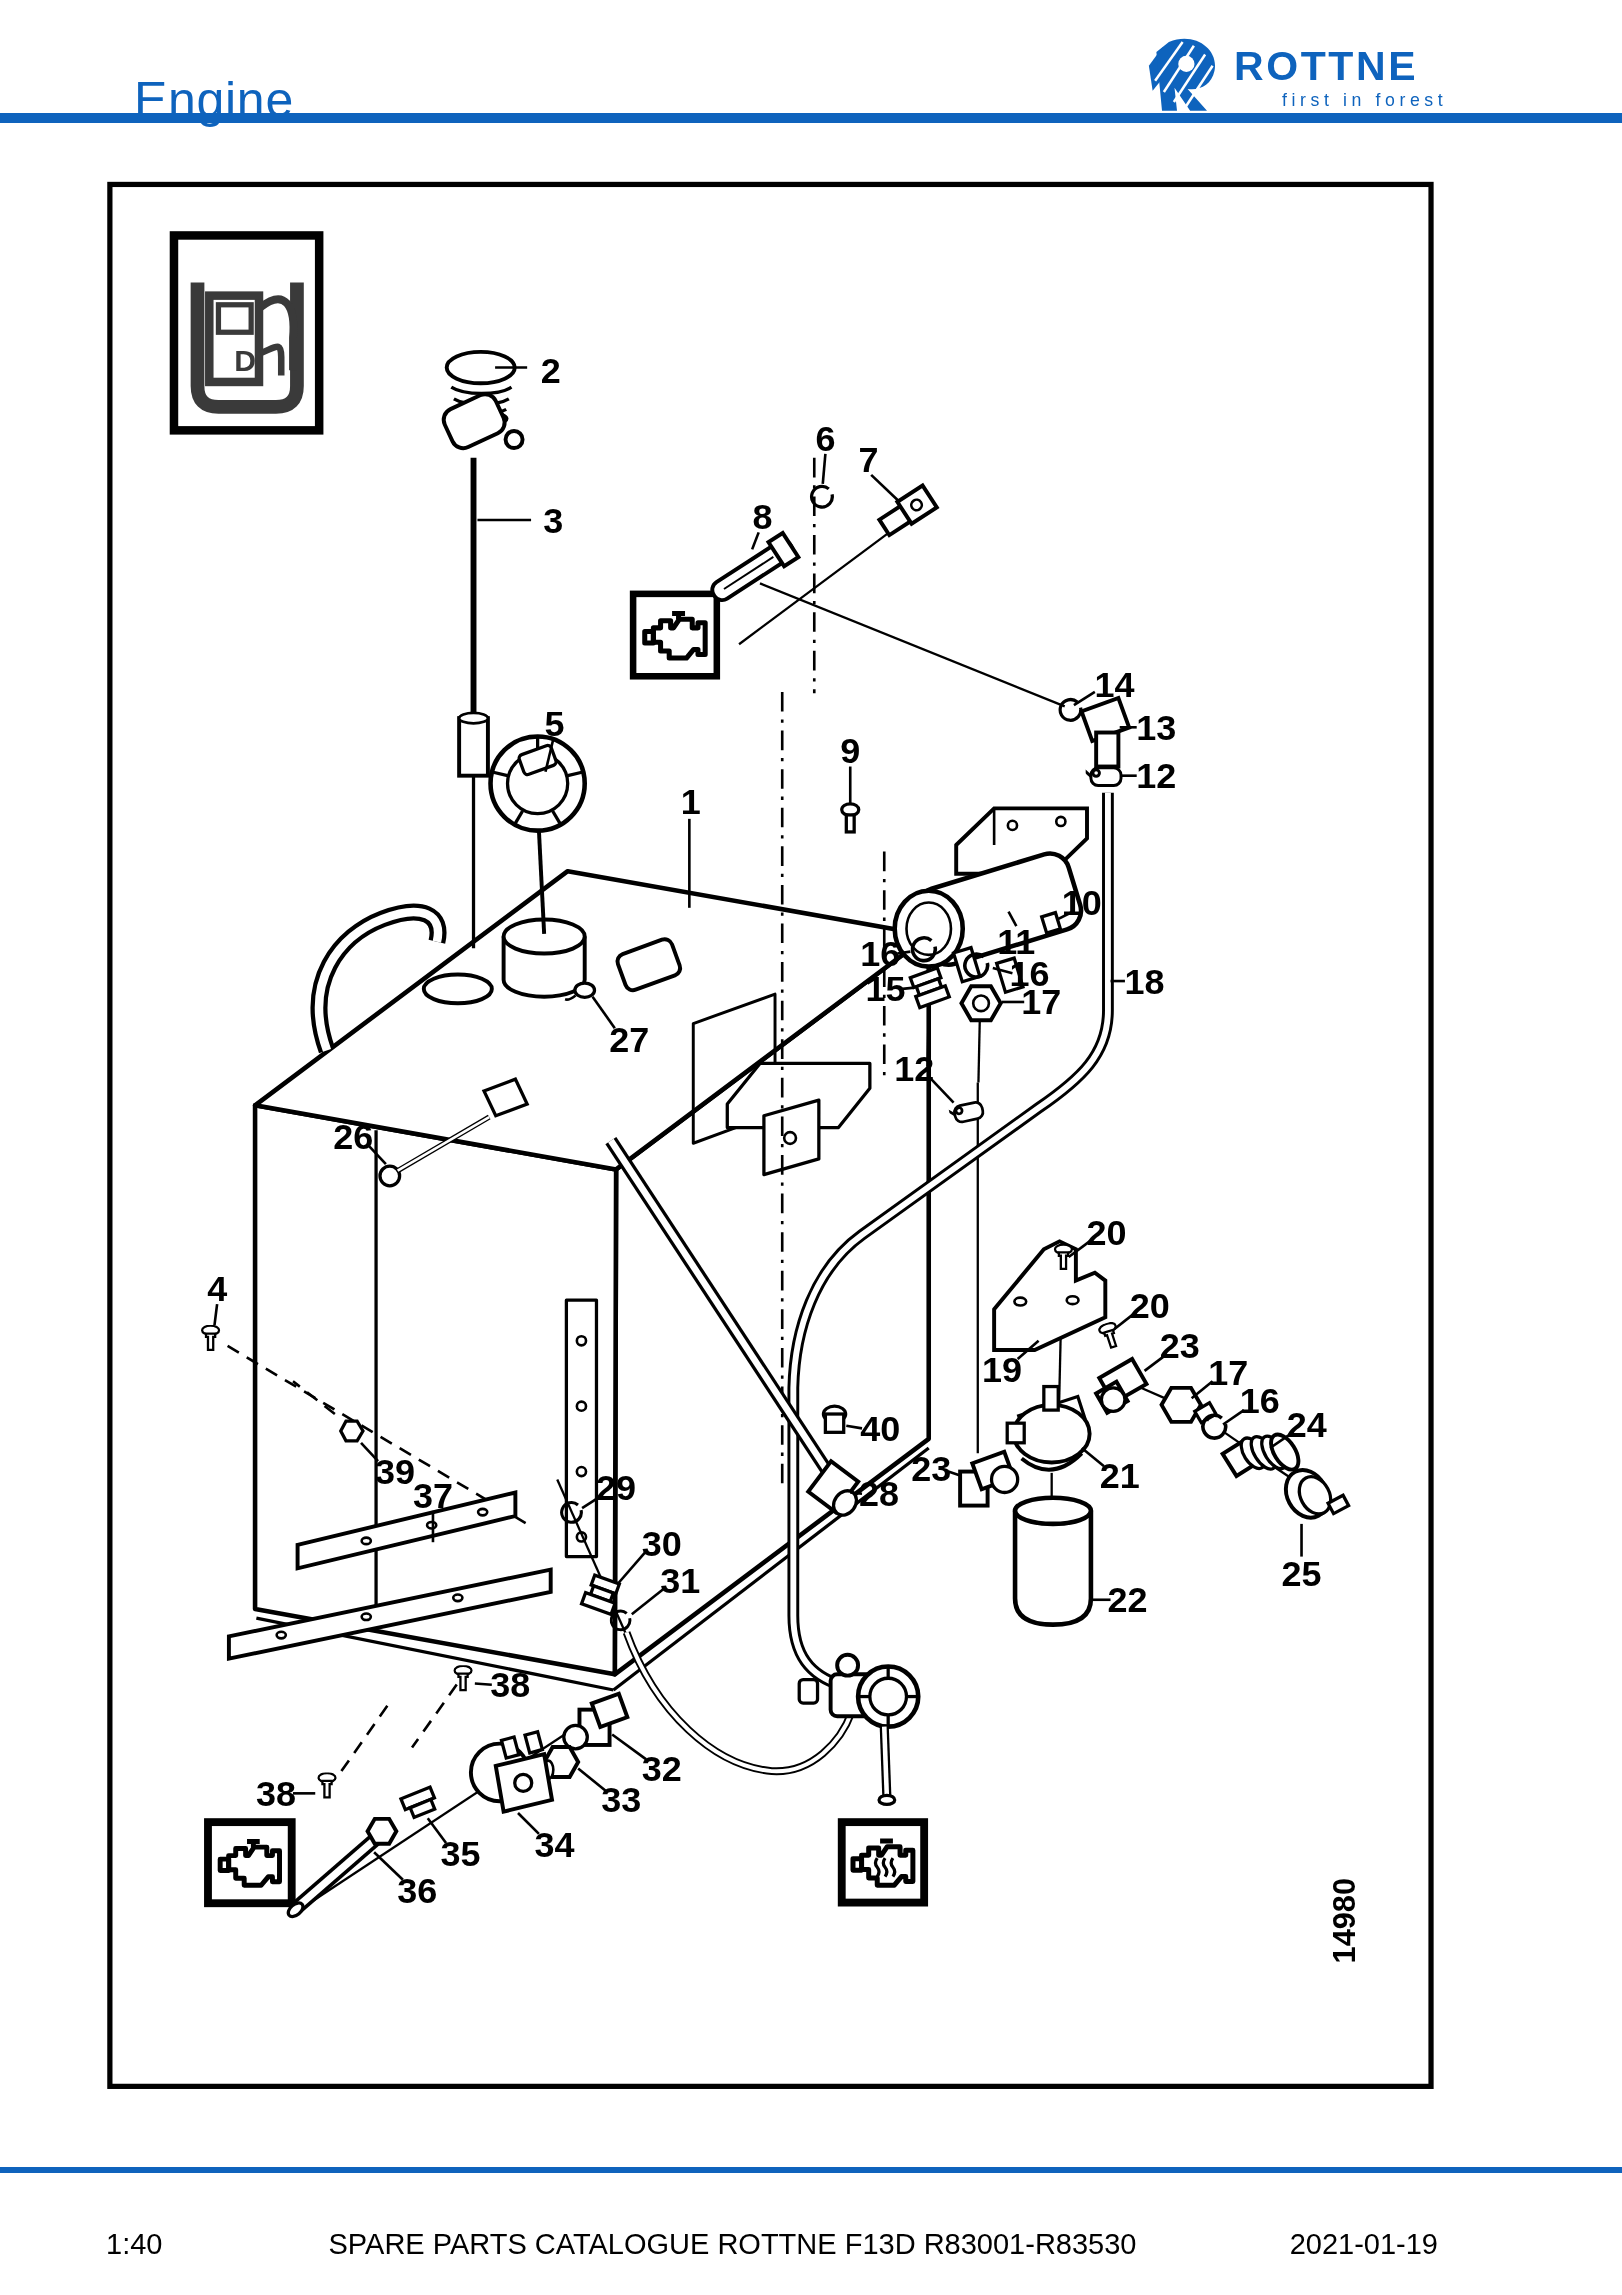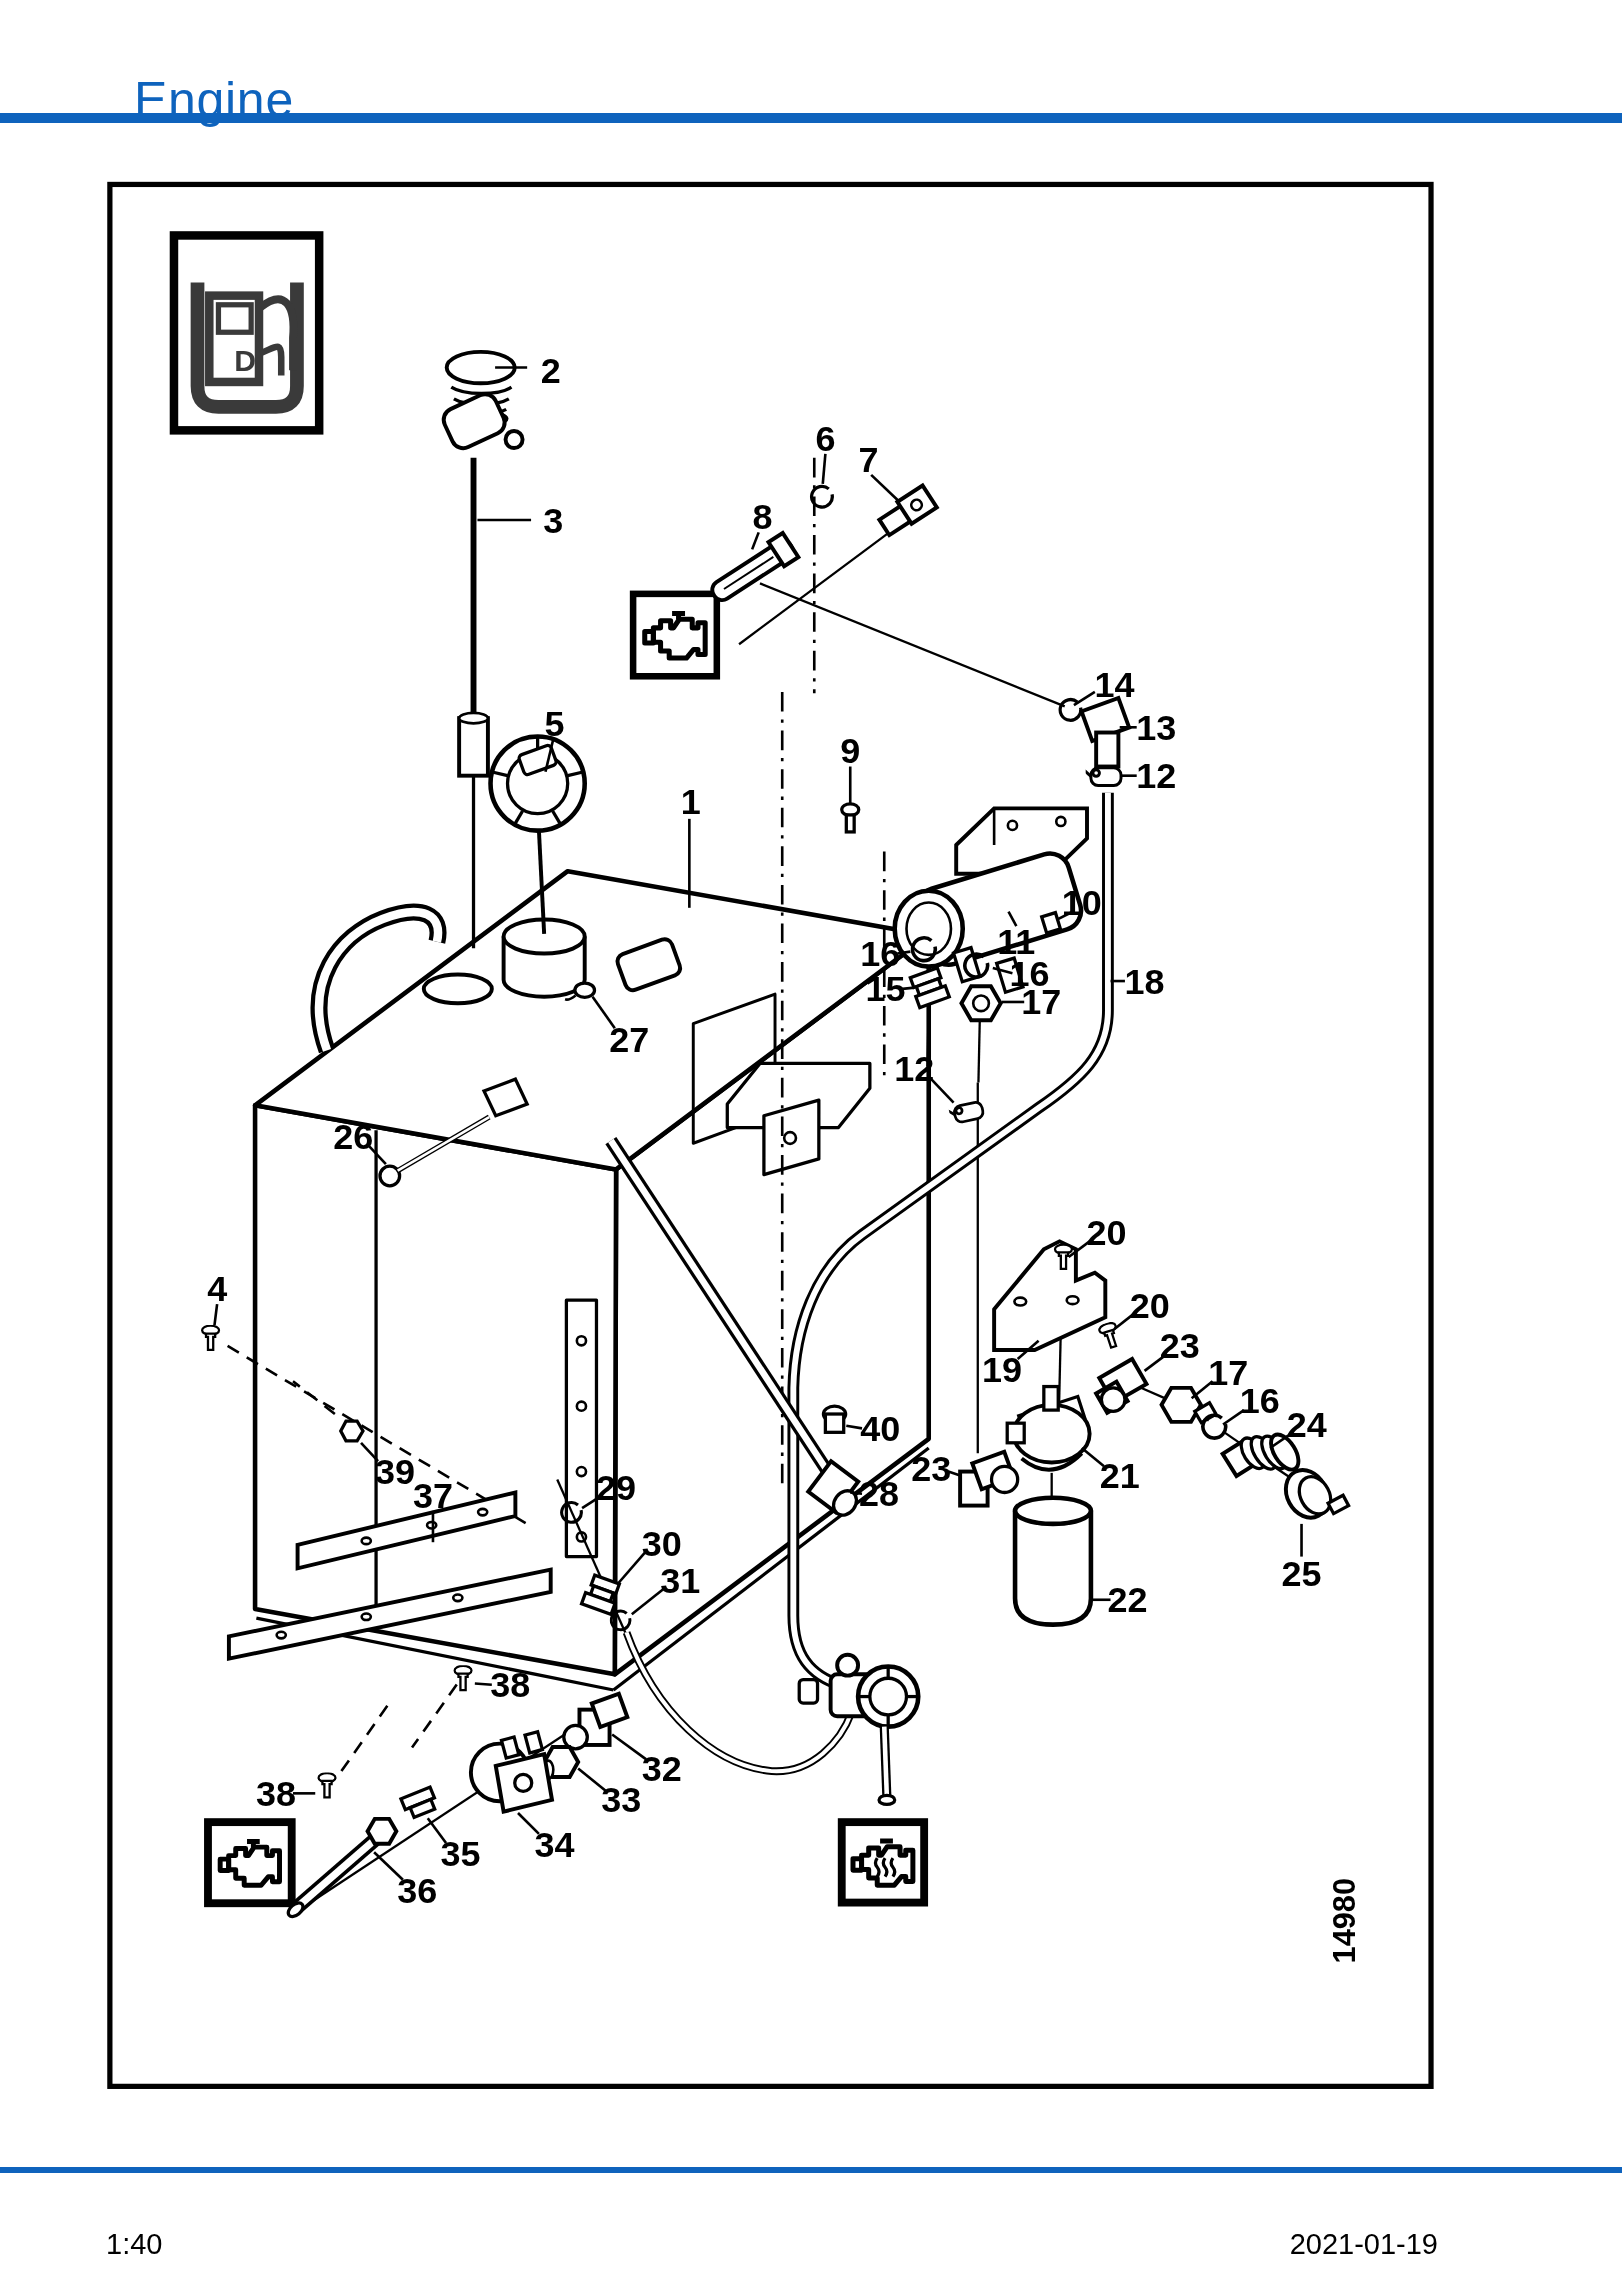--- a/index.html
+++ b/index.html
@@ -40,20 +40,37 @@
   }
 </style>
 </head>
 <body>
 
 <div class="page">
 
   <h1 class="page-title">Engine</h1>
   <div class="top-rule"></div>
 
+  <div class="logo">
+    <svg class="logo-mark" viewBox="0 0 130 120">
+      <g fill="#0e63bd">
+        <path d="M4,46 L26,16 L31,60 L10,86 Z"></path>
+        <path d="M36,8 C78,-9 116,20 109,54 C104,77 85,86 66,83 L97,118 L70,118 L45,81 L49,118 L25,118 L16,24 Z"></path>
+      </g>
+      <circle cx="64" cy="43" r="13" fill="#fff"></circle>
+      <g stroke="#fff" stroke-width="4">
+        <line x1="14" y1="70" x2="58" y2="8"></line>
+        <line x1="28" y1="88" x2="76" y2="14"></line>
+        <line x1="44" y1="104" x2="94" y2="28"></line>
+        <line x1="60" y1="116" x2="106" y2="46"></line>
+      </g>
+    </svg>
+    <div class="logo-word">ROTTNE</div>
+    <div class="logo-tag">first in forest</div>
+  </div>
 
   <svg class="diagram" viewBox="0 0 2480 3509">
     <defs>
       <symbol id="sym-engine" viewBox="0 0 100 100">
         <g fill="none" stroke="#000" stroke-width="7" stroke-linejoin="round">
           <path d="M20,40 h10 v-10 h14 v10 h4 l8,-12 h18 v12 h8 v-7 h10 v44 h-10 v-7 h-6 l-10,12 h-24 v-10 h-12 v-12 h-10 z"></path>
           <path d="M8,45 h12 v16 H8 z"></path>
           <path d="M46,20 h18"></path>
           <path d="M55,20 v8"></path>
         </g>
@@ -441,17 +458,18 @@
         <line x1="752" y1="2576" x2="726" y2="2574" stroke="#000" stroke-width="4"></line>
         <text x="780" y="2576" class="callout">38</text>
         <line x1="448" y1="2742" x2="482" y2="2742" stroke="#000" stroke-width="4"></line>
         <text x="422" y="2742" class="callout">38</text>
         <line x1="578" y1="2234" x2="552" y2="2206" stroke="#000" stroke-width="4"></line>
         <text x="604" y="2250" class="callout">39</text>
       </g>
   </svg>
 
   <div class="footer-text footer-scale">1:40</div>
+  <div class="footer-text footer-center">SPARE PARTS CATALOGUE ROTTNE F13D R83001-R83530</div>
   <div class="footer-text footer-date">2021-01-19</div>
   <div class="bottom-rule"></div>
 
 </div>
 
 
 </body></html>

